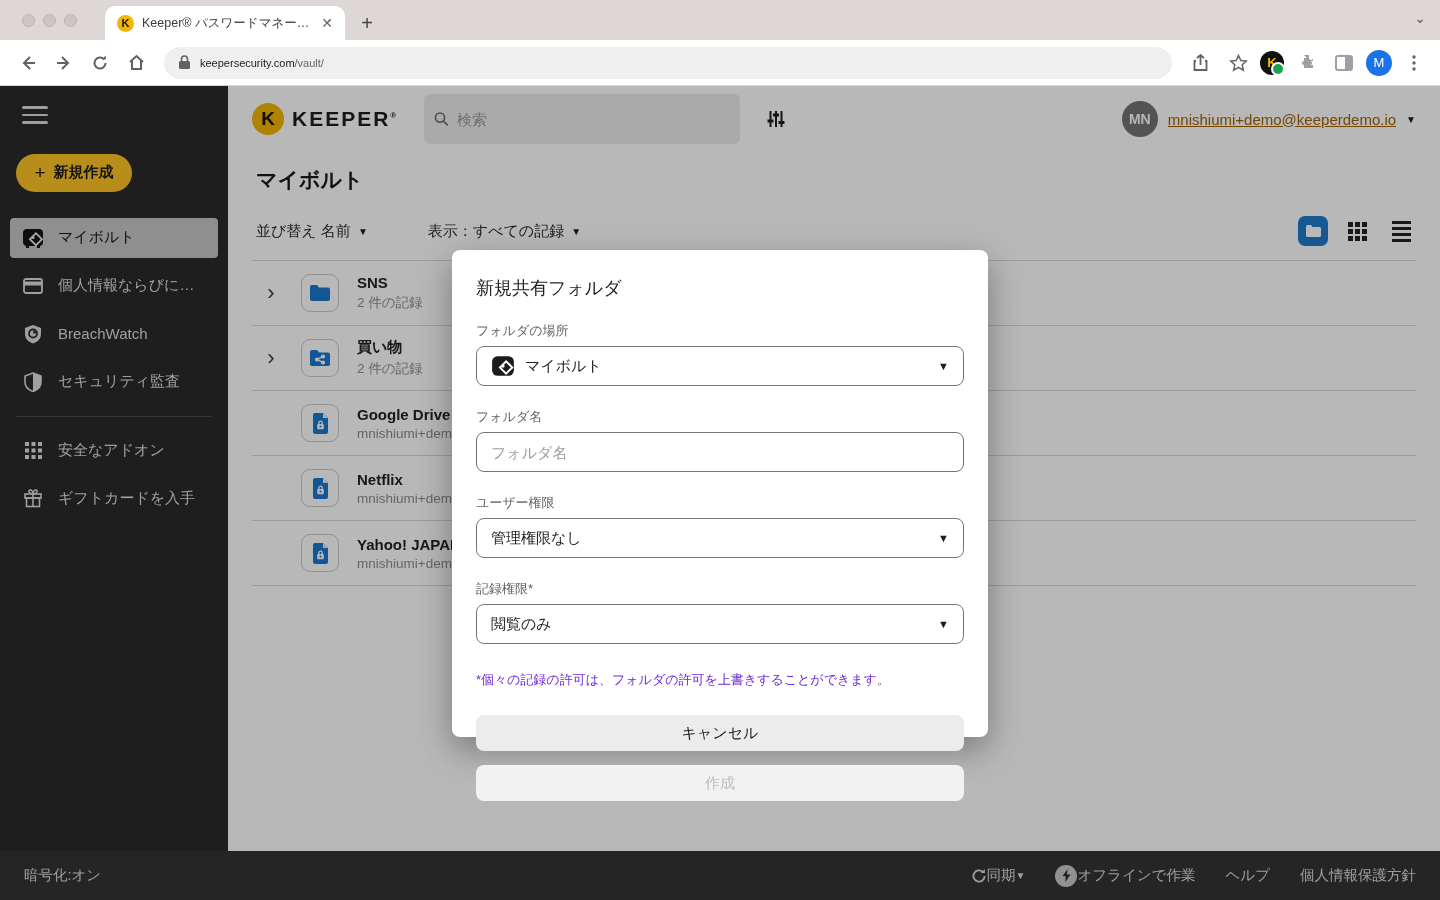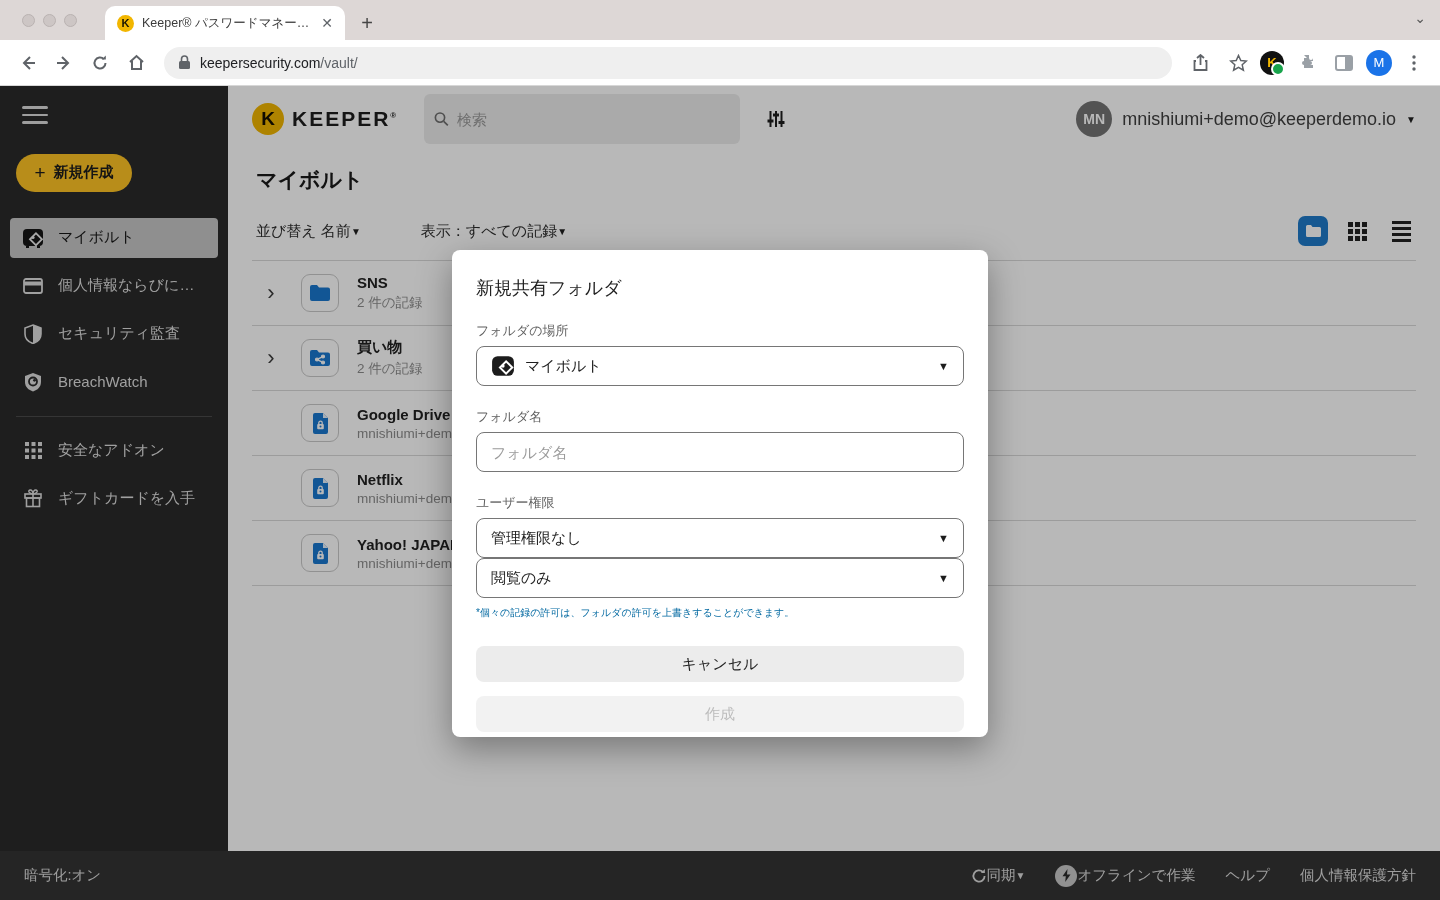--- a/index.html
+++ b/index.html
@@ -13,21 +13,21 @@
   .tab { width:240px; height:34px; background:#fff; border-radius:10px 10px 0 0; display:flex; align-items:center; gap:8px; padding:0 10px 0 12px; margin-left:14px; }
   .tab-title { font-size:12.5px; color:#3c3c3c; white-space:nowrap; overflow:hidden; text-overflow:ellipsis; flex:1; }
   .tab-close { font-size:14px; color:#5f6368; cursor:pointer; padding:0 2px; flex:none; }
   .favicon { width:17px; height:17px; border-radius:50%; background:#f2b600; color:#171300; font-weight:900; font-size:11px; display:flex; align-items:center; justify-content:center; flex:none; }
   .newtab { width:28px; height:28px; margin:0 0 3px 8px; display:flex; align-items:center; justify-content:center; font-size:20px; color:#454545; border-radius:50%; }
   .strip-chevron { position:absolute; right:14px; top:10px; color:#5a5a5a; font-size:14px; }
 
   .btoolbar { height:46px; background:#fff; display:flex; align-items:center; padding:0 10px 0 12px; gap:4px; border-bottom:1px solid #d7d7d7; flex:none; }
   .navbtn { width:32px; height:32px; display:flex; align-items:center; justify-content:center; border-radius:50%; color:#5f6368; flex:none; }
   .urlbar { flex:1; height:32px; background:#efefef; border-radius:16px; margin:0 8px; display:flex; align-items:center; padding:0 14px; gap:9px; }
-  .url-text { font-size:14px; color:#202124; }
+  .url-text { font-size:11px; color:#202124; }
   .url-text .path { color:#5f6368; }
   .chrome-right { display:flex; align-items:center; gap:6px; }
   .chrome-avatar { width:26px; height:26px; border-radius:50%; background:#1a73e8; color:#fff; font-size:13px; display:flex; align-items:center; justify-content:center; }
   .ext-keeper { width:24px; height:24px; border-radius:50%; background:#111; position:relative; overflow:visible; display:flex; align-items:center; justify-content:center; color:#f2b600; font-weight:900; font-size:13px; }
   .ext-keeper::after { content:""; position:absolute; right:-1px; bottom:-1px; width:10px; height:10px; border-radius:50%; background:#18a44c; border:2px solid #fff; }
 
   
   .app { position:relative; flex:1; display:flex; flex-direction:column; background:#fff; overflow:hidden; }
   .app-body { flex:1; display:flex; min-height:0; }
 
@@ -47,26 +47,26 @@
   .brand { display:flex; align-items:center; gap:8px; flex:none; }
   .brandmark { width:32px; height:32px; border-radius:50%; background:#f2b600; color:#151000; font-weight:900; font-size:19px; display:flex; align-items:center; justify-content:center; }
   .brandword { font-size:21px; font-weight:800; letter-spacing:2px; color:#1e1e1e; }
   .brandword sup { font-size:8px; }
   .searchbox { width:316px; height:50px; background:#ececec; border-radius:6px; display:flex; align-items:center; gap:8px; padding:0 10px; margin-left:26px; }
   .searchbox input { border:none; background:transparent; outline:none; font-size:15px; color:#333; width:100%; font-family:inherit; }
   .searchbox input::placeholder { color:#9a9a9a; }
   .filterbtn { margin-left:20px; width:32px; height:32px; display:flex; align-items:center; justify-content:center; cursor:pointer; }
   .account { margin-left:auto; display:flex; align-items:center; gap:10px; cursor:pointer; }
   .acct-avatar { width:36px; height:36px; border-radius:50%; background:#737373; color:#fff; font-size:14px; font-weight:600; display:flex; align-items:center; justify-content:center; }
-  .acct-email { font-size:18px; color:#404040; }
+  .acct-email { font-size:15px; color:#a16207;text-decoration:underline; }
   .caret { font-size:10px; color:#1f1f1f; }
 
   .page-title { font-size:21px; font-weight:700; color:#1a1a1a; margin:14px 0 0 4px; }
   .listbar { display:flex; align-items:center; margin:22px 0 0 4px; height:30px; }
-  .ctrl { display:flex; align-items:center; font-size:15px; color:#2e2e2e; cursor:pointer; }
+  .ctrl { display:flex; align-items:center; gap:7px; font-size:15px; color:#2e2e2e; cursor:pointer; }
   .ctrl + .ctrl { margin-left:60px; }
   .viewtoggles { margin-left:auto; display:flex; align-items:center; gap:14px; }
   .vt { width:30px; height:30px; display:flex; align-items:center; justify-content:center; border-radius:7px; cursor:pointer; }
   .vt.active { background:#1f7ac9; }
   .gridglyph { display:grid; grid-template-columns:repeat(3,5px); grid-template-rows:repeat(3,5px); gap:2px; }
   .gridglyph i { background:#222; }
   .listglyph { display:flex; flex-direction:column; gap:3px; }
   .listglyph i { width:19px; height:3px; background:#222; }
 
   .rows { margin-top:14px; border-top:1px solid #d9d9d9; }
@@ -86,21 +86,21 @@
   .scrim { position:absolute; inset:0; background:rgba(0,0,0,0.28); z-index:40; }
   .modal { position:absolute; left:452px; top:164px; width:536px; height:487px; background:#fff; border-radius:8px; box-shadow:0 12px 34px rgba(0,0,0,0.35); z-index:50; padding:26px 24px; }
   .modal-title { font-size:18px; color:#1f1f1f; }
   .field-label { font-size:13px; color:#5f5f5f; margin:22px 0 6px; }
   .selectbox, .textbox { height:40px; border:1px solid #767676; border-radius:8px; display:flex; align-items:center; padding:0 14px; gap:10px; background:#fff; cursor:pointer; }
   .selectbox .val { font-size:15px; color:#1f1f1f; flex:1; }
   .selectbox .dd { font-size:11px; color:#1c1c1c; }
   .textbox input { border:none; outline:none; font-size:15px; color:#1f1f1f; width:100%; font-family:inherit; background:transparent; }
   .textbox input::placeholder { color:#9b9b9b; }
   .vault-mini { width:24px; height:24px; flex:none; }
-  .modal-note { font-size:10px; color:#0369a1; margin-top:8px; }
+  .modal-note { font-size:13px; color:#6d28d9; margin-top:27px; }
   .modal-actions { display:flex; justify-content:flex-end; gap:14px; margin-top:26px;flex-direction:column; }
   .btn { height:36px; border:none; border-radius:8px; font-size:15px; font-family:inherit; padding:0 18px; cursor:pointer; }
   .btn-cancel { background:#ececec; color:#1f1f1f; }
   .btn-create { background:#f2f2f2; color:#bdbdbd; cursor:default; }
 
   svg { display:block; }
 </style>
 </head>
 <body>
 
@@ -220,36 +220,36 @@
                 <rect x="1" y="1" width="18" height="14" rx="2" fill="none" stroke="#dedede" stroke-width="1.8"></rect>
                 <rect x="1" y="3.5" width="18" height="4" fill="#dedede"></rect>
               </svg>
           </span>
           <span class="lbl">個人情報ならびにお...</span>
         </div>
 
         <div class="side-item">
           <span class="sicon">
             <svg width="18" height="20" viewBox="0 0 18 20">
-                <path d="M9 1 L17 4 V10 C17 15 13.5 18 9 19.5 C4.5 18 1 15 1 10 V4 Z" fill="none" stroke="#dedede" stroke-width="1.6"></path>
-                <path d="M9 1 L17 4 V10 C17 15 13.5 18 9 19.5 Z" fill="#dedede"></path>
-              </svg>
-          </span>
-          <span class="lbl">セキュリティ監査</span>
+                <path d="M9 1 L17 4 V10 C17 15 13.5 18 9 19.5 C4.5 18 1 15 1 10 V4 Z" fill="#dedede"></path>
+                <circle cx="9" cy="9.5" r="4" fill="none" stroke="#2a2a2a" stroke-width="1.8"></circle>
+                <circle cx="10.5" cy="8.3" r="1.4" fill="#2a2a2a"></circle>
+              </svg>
+          </span>
+          <span class="lbl">BreachWatch</span>
         </div>
 
         <div class="side-item">
           <span class="sicon">
             <svg width="18" height="20" viewBox="0 0 18 20">
-                <path d="M9 1 L17 4 V10 C17 15 13.5 18 9 19.5 C4.5 18 1 15 1 10 V4 Z" fill="#dedede"></path>
-                <circle cx="9" cy="9.5" r="4" fill="none" stroke="#2a2a2a" stroke-width="1.8"></circle>
-                <circle cx="10.5" cy="8.3" r="1.4" fill="#2a2a2a"></circle>
-              </svg>
-          </span>
-          <span class="lbl">BreachWatch</span>
+                <path d="M9 1 L17 4 V10 C17 15 13.5 18 9 19.5 C4.5 18 1 15 1 10 V4 Z" fill="none" stroke="#dedede" stroke-width="1.6"></path>
+                <path d="M9 1 L17 4 V10 C17 15 13.5 18 9 19.5 Z" fill="#dedede"></path>
+              </svg>
+          </span>
+          <span class="lbl">セキュリティ監査</span>
         </div>
 
 
         <div class="side-divider"></div>
 
         <div class="side-item">
           <span class="sicon">
             <svg width="17" height="17" viewBox="0 0 17 17">
                 <g fill="#dedede">
                   <rect x="0" y="0" width="4" height="4"></rect>
@@ -493,20 +493,21 @@
       <div class="textbox">
         <input placeholder="フォルダ名" style="">
       </div>
 
       <div class="field-label">ユーザー権限</div>
       <div class="selectbox">
         <span class="val">管理権限なし</span>
         <span class="dd">▼</span>
       </div>
 
+      <div class="field-label">記録権限*</div>
       <div class="selectbox">
         <span class="val">閲覧のみ</span>
         <span class="dd">▼</span>
       </div>
 
       <div class="modal-note">*個々の記録の許可は、フォルダの許可を上書きすることができます。</div>
 
       <div class="modal-actions">
         <button class="btn btn-cancel">キャンセル</button>
         <button class="btn btn-create" disabled="">作成</button>

